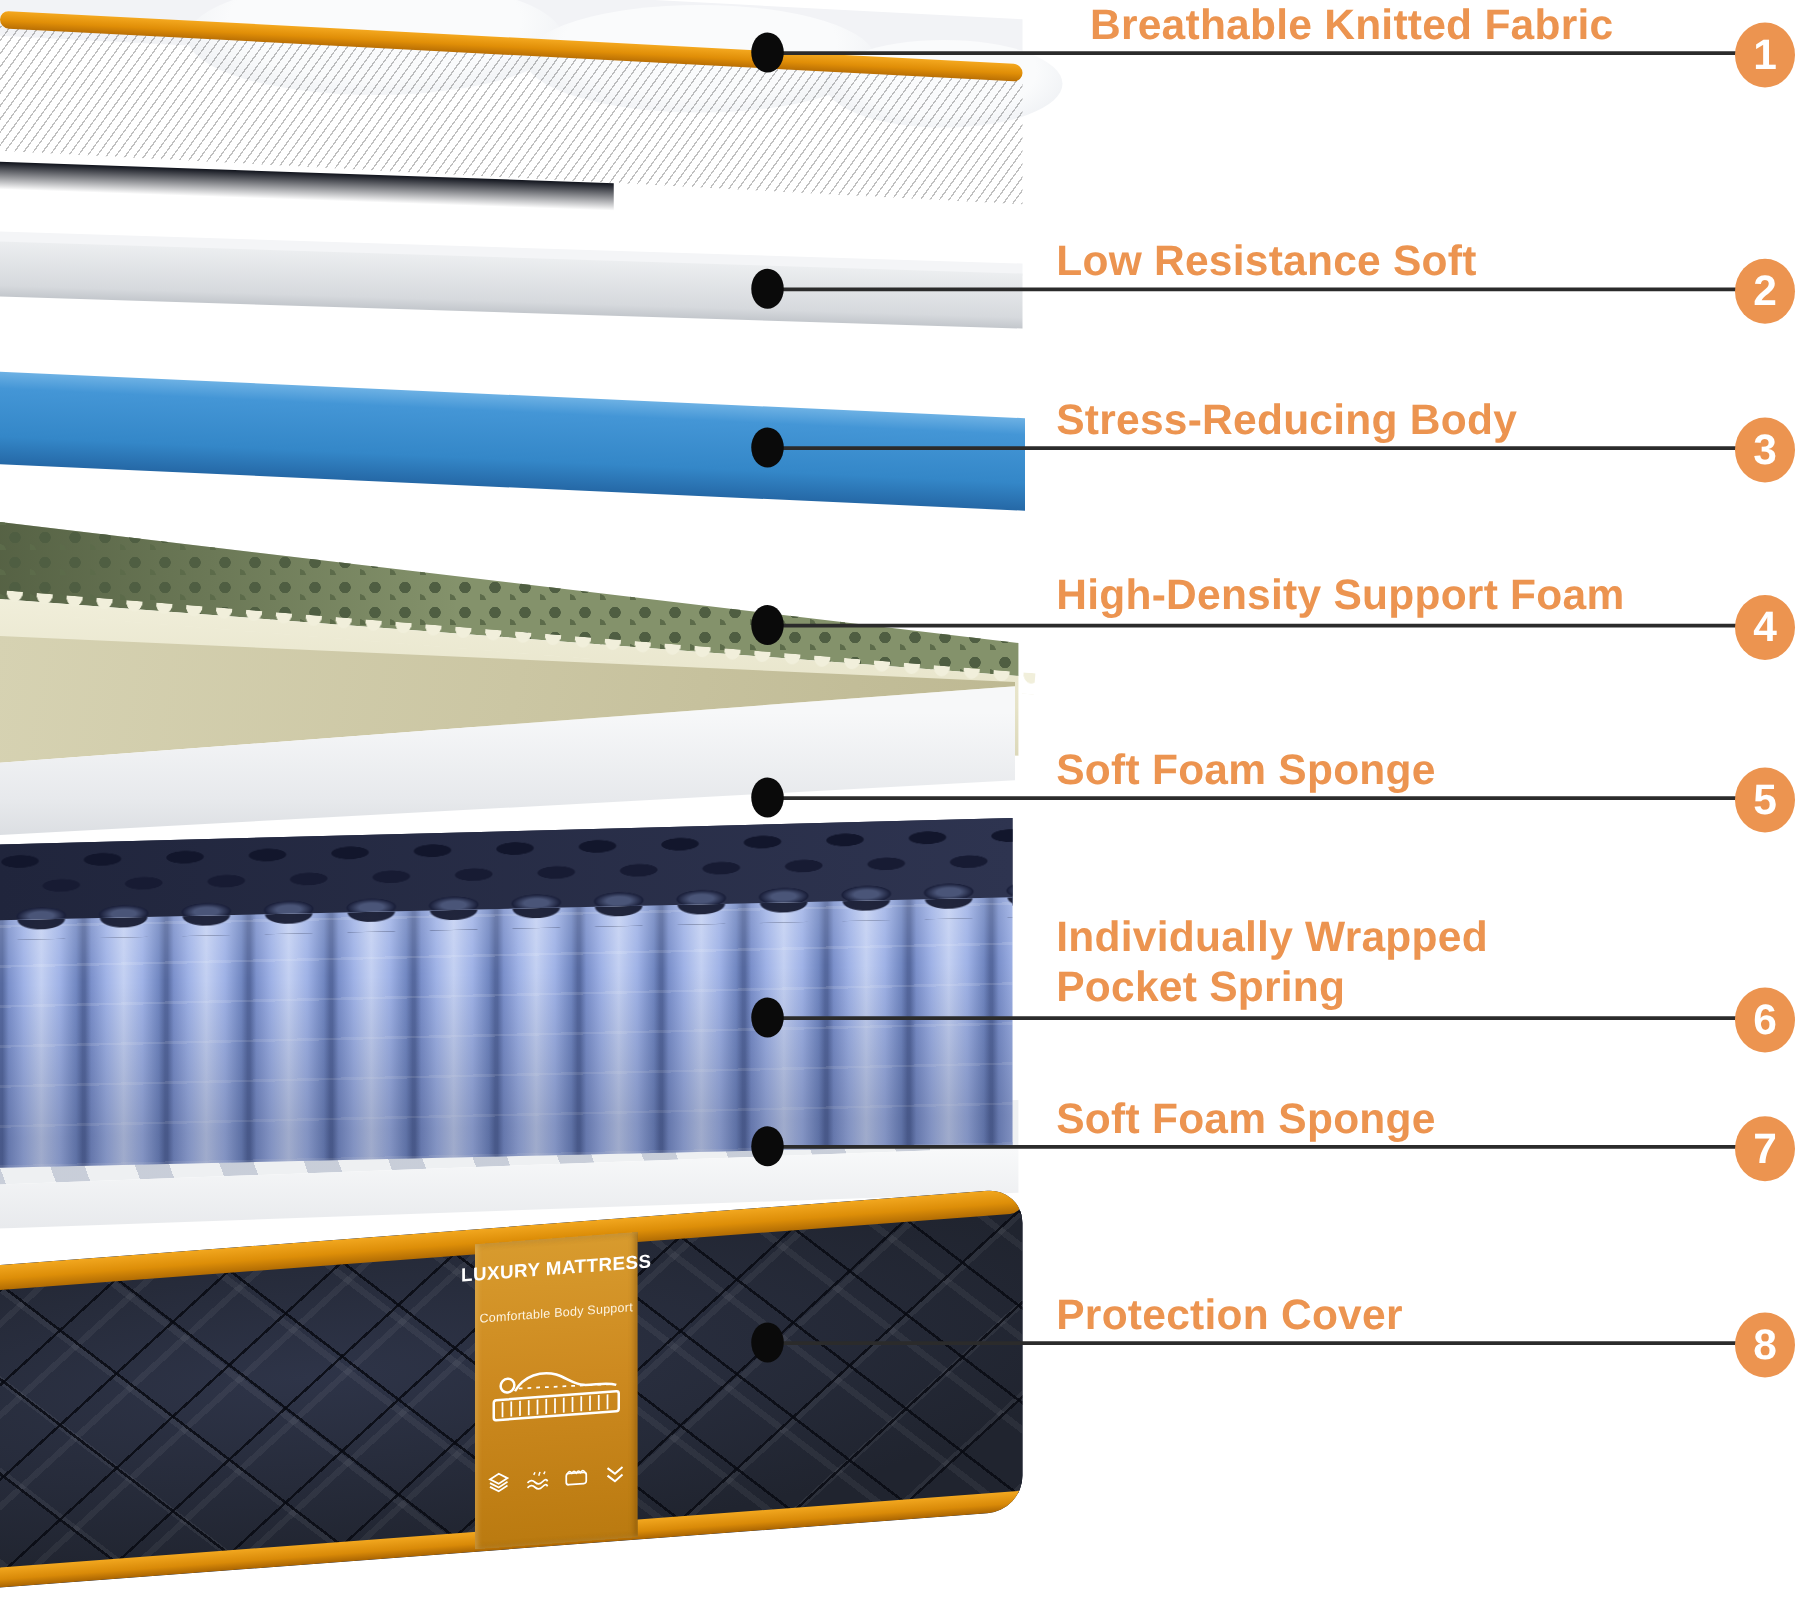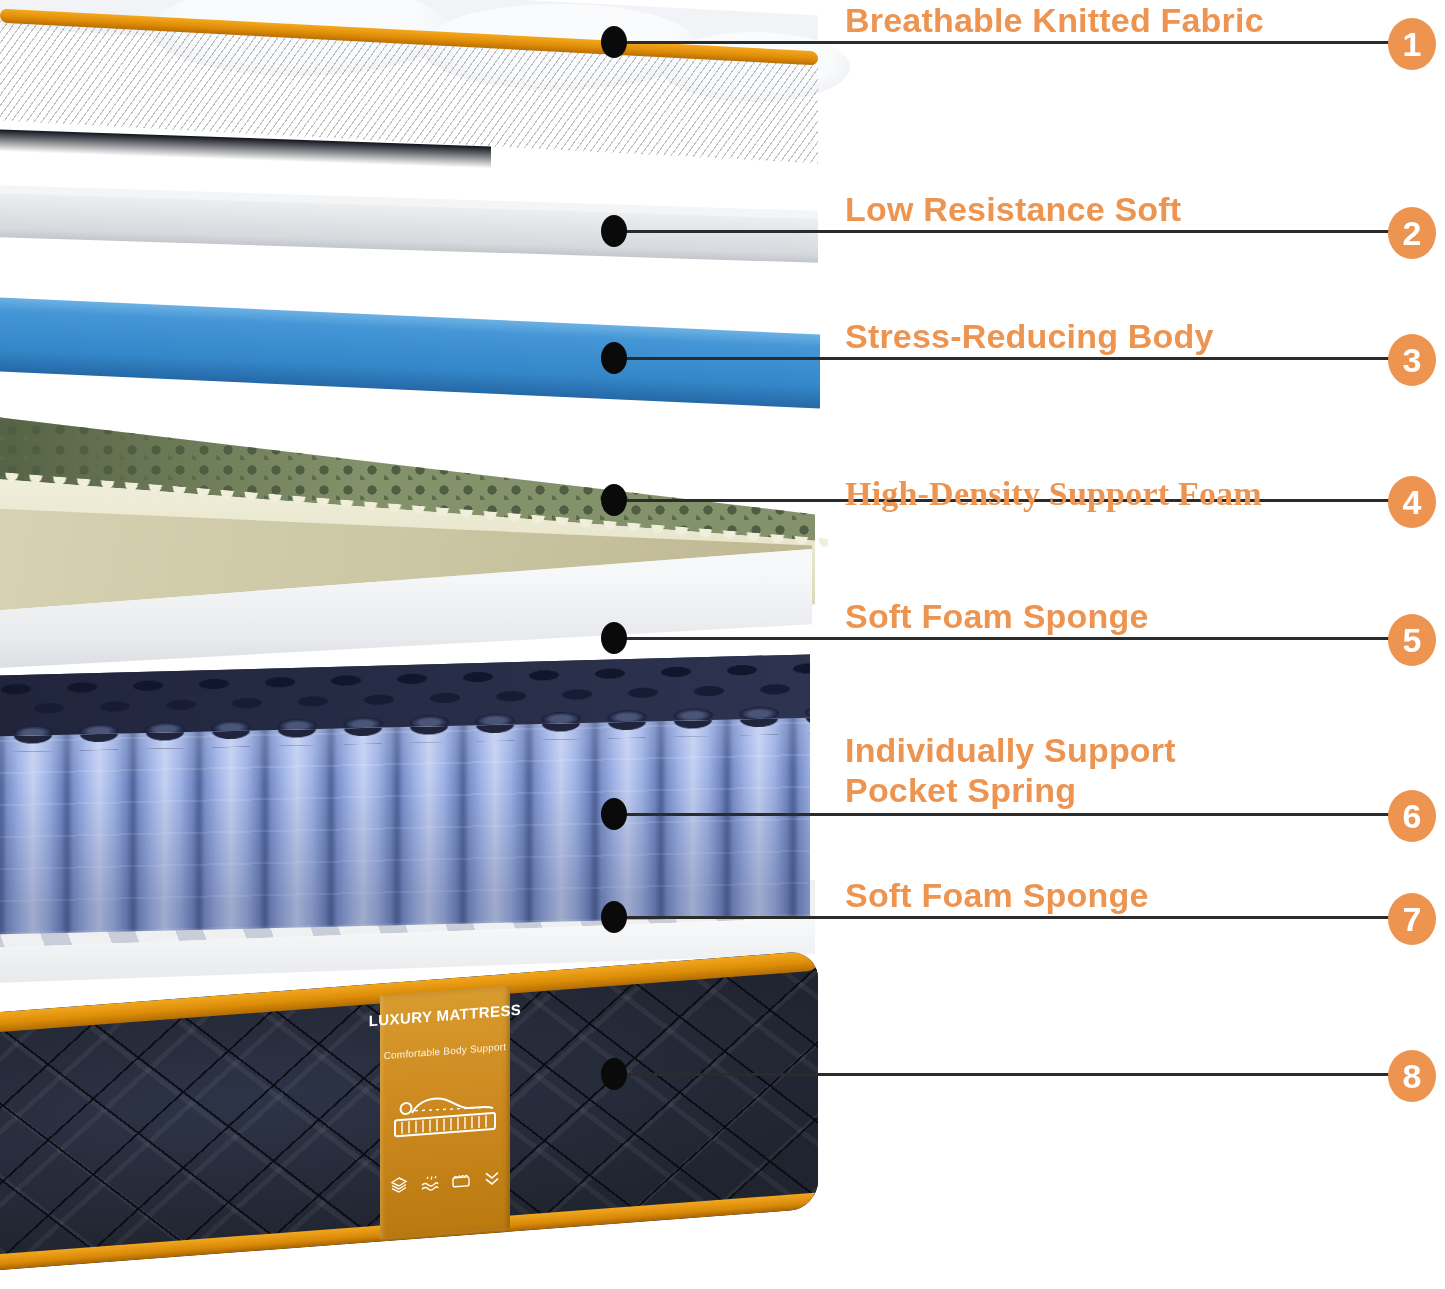--- a/index.html
+++ b/index.html
@@ -221,52 +221,53 @@
           </svg>
         </span>
       </div>
     </div>
   </div>
 
   <div style="position:absolute;inset:0;z-index:10;">
 
     <div class="callout-line" style="top:41px;"></div>
     <div class="callout-dot" style="top:26px;"></div>
-    <div class="callout-label" style="top:0px;">Breathable Knitted Fabric</div>
+    <div class="callout-label" style="top:0px;margin-left:27px;">Breathable Knitted Fabric</div>
     <div class="callout-badge" style="top:18px;">1</div>
 
     <div class="callout-line" style="top:230px;"></div>
     <div class="callout-dot" style="top:215px;"></div>
     <div class="callout-label" style="top:189px;">Low Resistance Soft</div>
     <div class="callout-badge" style="top:207px;">2</div>
 
     <div class="callout-line" style="top:357px;"></div>
     <div class="callout-dot" style="top:342px;"></div>
     <div class="callout-label" style="top:316px;">Stress-Reducing Body</div>
     <div class="callout-badge" style="top:334px;">3</div>
 
     <div class="callout-line" style="top:499px;"></div>
     <div class="callout-dot" style="top:484px;"></div>
-    <div class="callout-label" style="top:474px;font-family:Liberation Serif, serif;">High-Density Support Foam</div>
+    <div class="callout-label" style="top:456px;">High-Density Support Foam</div>
     <div class="callout-badge" style="top:476px;">4</div>
 
     <div class="callout-line" style="top:637px;"></div>
     <div class="callout-dot" style="top:622px;"></div>
     <div class="callout-label" style="top:596px;">Soft Foam Sponge</div>
     <div class="callout-badge" style="top:614px;">5</div>
 
     <div class="callout-line" style="top:813px;"></div>
     <div class="callout-dot" style="top:798px;"></div>
-    <div class="callout-label" style="top:730px;">Individually Support
+    <div class="callout-label" style="top:730px;">Individually Wrapped
 Pocket Spring</div>
     <div class="callout-badge" style="top:790px;">6</div>
 
     <div class="callout-line" style="top:916px;"></div>
     <div class="callout-dot" style="top:901px;"></div>
     <div class="callout-label" style="top:875px;">Soft Foam Sponge</div>
     <div class="callout-badge" style="top:893px;">7</div>
 
     <div class="callout-line" style="top:1073px;"></div>
     <div class="callout-dot" style="top:1058px;"></div>
+    <div class="callout-label" style="top:1032px;">Protection Cover</div>
     <div class="callout-badge" style="top:1050px;">8</div>
 
   </div>
 </div>
 
 </body></html>

